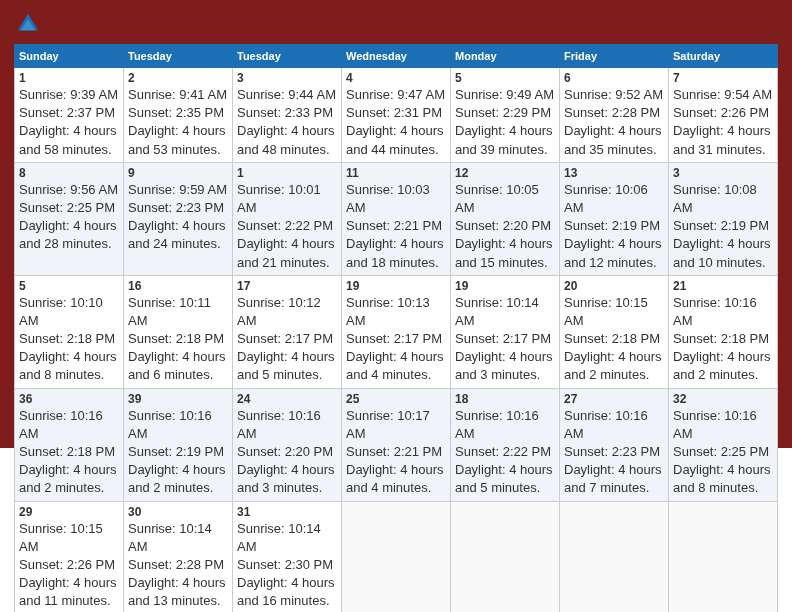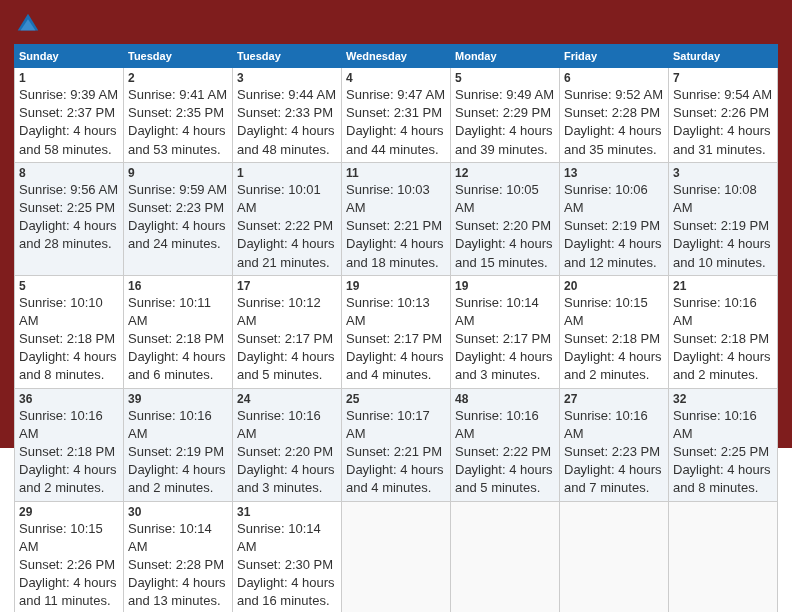--- a/index.html
+++ b/index.html
@@ -338,21 +338,21 @@
       </td>
           <td>
         <span class="day-number">25</span>
         <div class="day-info">
           Sunrise: 10:17 AM<br>
           Sunset: 2:21 PM<br>
           Daylight: 4 hours and 4 minutes.
         </div>
       </td>
           <td>
-        <span class="day-number">48</span>
+        <span class="day-number">18</span>
         <div class="day-info">
           Sunrise: 10:16 AM<br>
           Sunset: 2:22 PM<br>
           Daylight: 4 hours and 5 minutes.
         </div>
       </td>
           <td>
         <span class="day-number">27</span>
         <div class="day-info">
           Sunrise: 10:16 AM<br>

